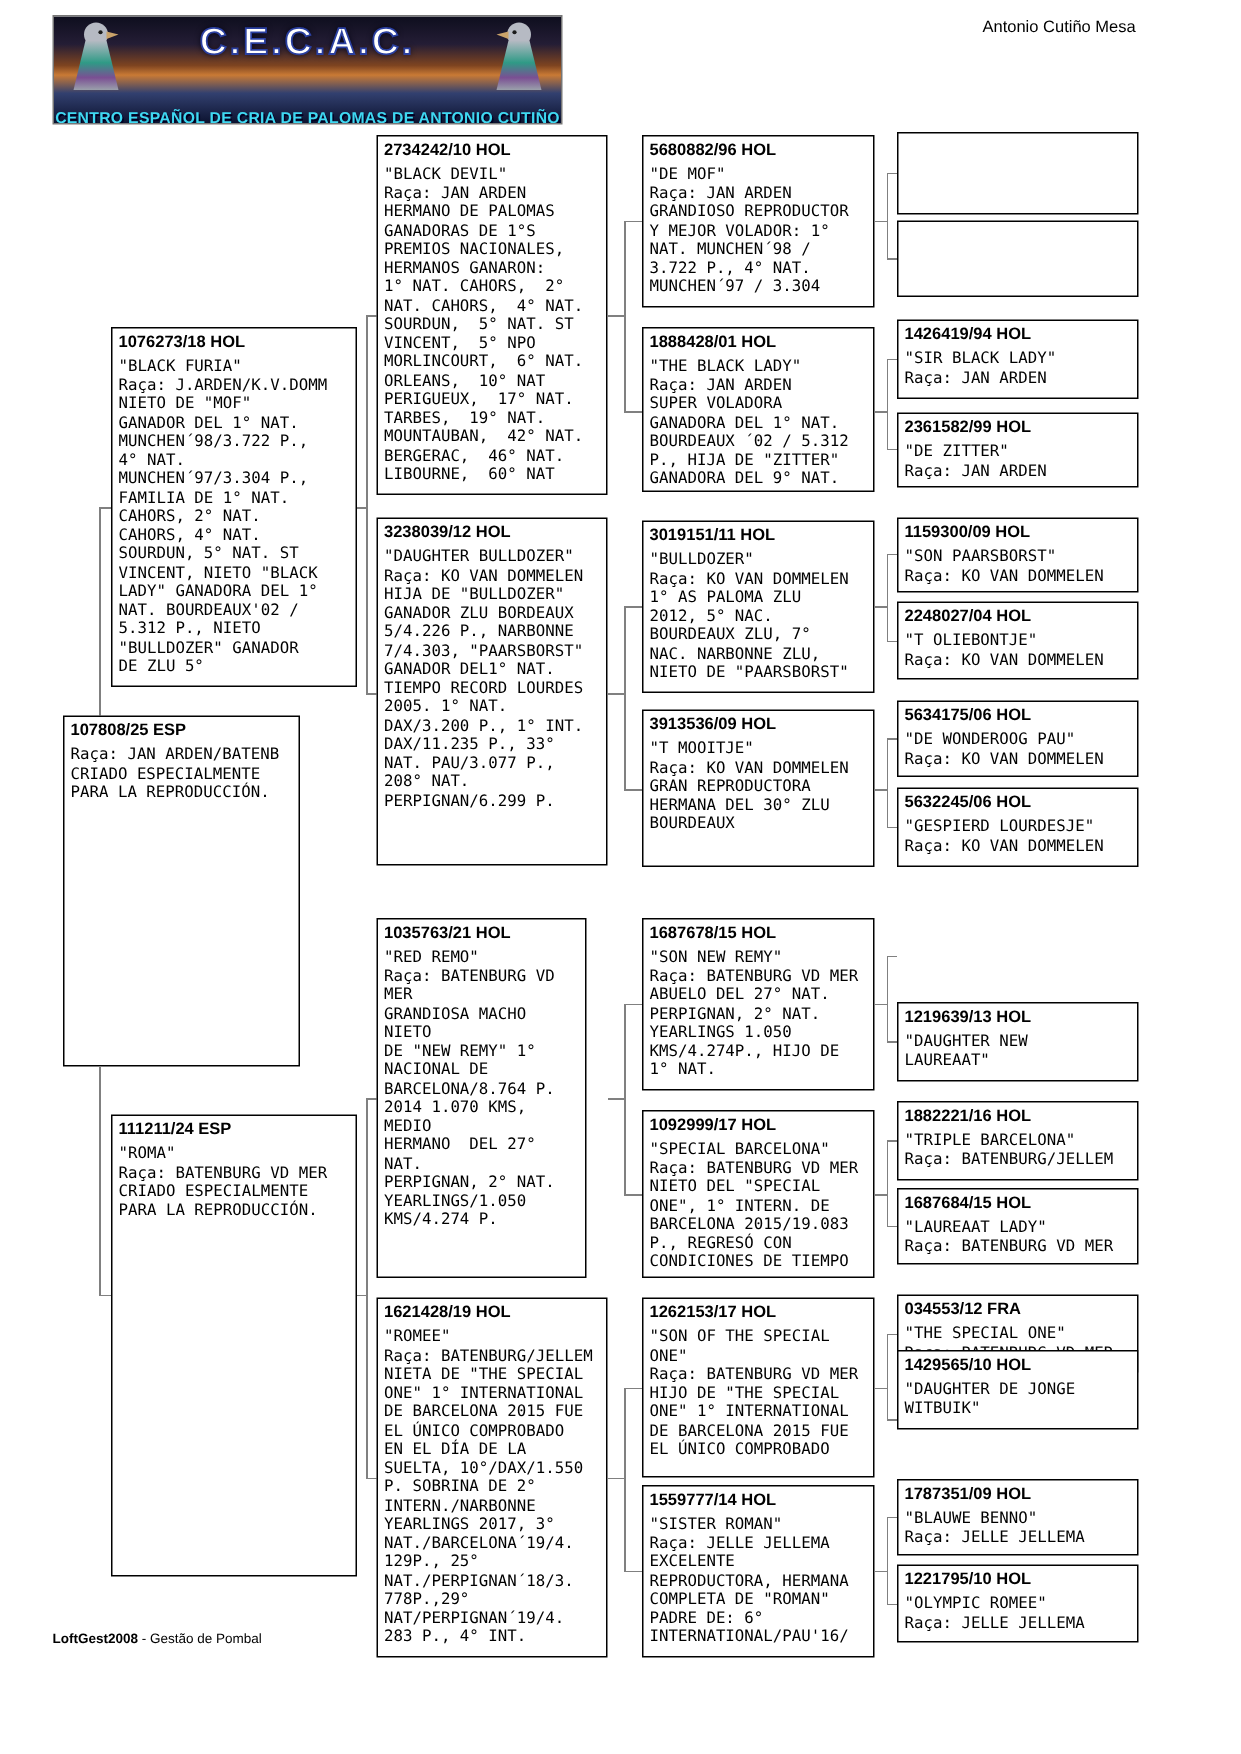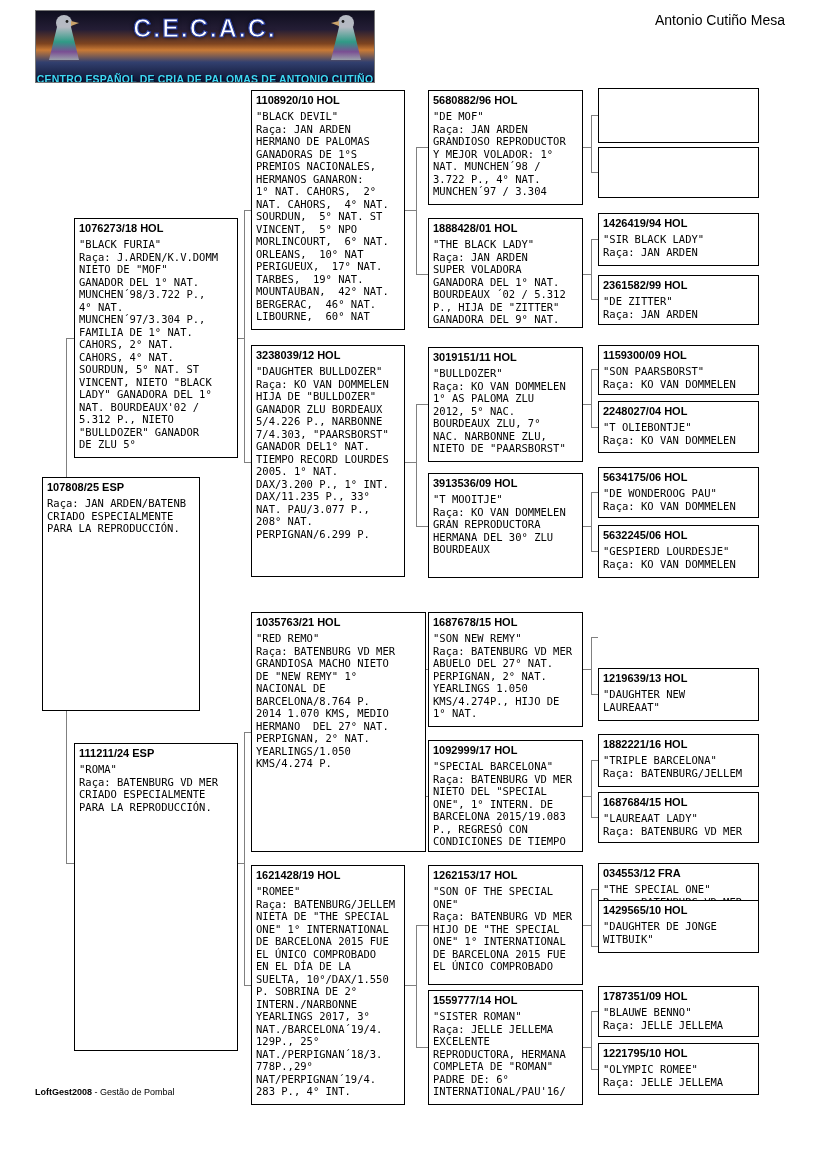--- a/index.html
+++ b/index.html
@@ -12,21 +12,21 @@
           display:flex;flex-direction:column;align-items:center;justify-content:flex-start;overflow:hidden;gap:30px;}
   .banner-title{margin-top:2px;font-size:25px;font-weight:bold;letter-spacing:2px;color:#ffffff;
           -webkit-text-stroke:1.2px #2a3fa0;text-shadow:0 0 4px #001;line-height:30px;}
   .banner-sub{font-size:10.5px;font-weight:bold;color:#3fd9f2;letter-spacing:0.2px;
           text-shadow:1px 1px 0 #002;line-height:13px;white-space:pre;}
   .banner-line{font-size:8px;font-weight:bold;color:#f2f2ff;letter-spacing:0.2px;line-height:10px;white-space:pre;}
   .pigeon{position:absolute;top:1px;}
   .pigeon.left{left:6px;}
   .pigeon.right{right:6px;transform:scaleX(-1);}
   
-  .owner{position:absolute;left:655px;top:12px;font-size:14px;color:#000;}
+  .owner{position:absolute;left:655px;top:12px;font-size:11px;color:#000;}
   
   .footer{position:absolute;left:35px;top:1087px;font-size:9px;color:#000;}
   .footer .app{font-weight:bold;}
   
   .pbox{position:absolute;box-sizing:border-box;border:1px solid #000;background:#fff;
         padding:3px 4px;overflow:hidden;}
   .pbox-id{font-family:"Liberation Sans",sans-serif;font-size:11px;font-weight:bold;color:#000;
         line-height:13px;margin-bottom:3px;white-space:pre;}
   .pbox-body{font-family:"DejaVu Sans Mono",monospace;font-size:10.5px;color:#000;
         line-height:12.5px;white-space:pre-wrap;}
@@ -168,21 +168,21 @@
   </div>
   <div class="pbox" style="left:74px;top:743px;width:164px;height:308px">
     <div class="pbox-id">111211/24 ESP</div>
     <div class="pbox-body">"ROMA"
 Raça: BATENBURG VD MER
 CRIADO ESPECIALMENTE
 PARA LA REPRODUCCIÓN.</div>
   </div>
 
   <div class="pbox" style="left:251px;top:90px;width:154px;height:240px">
-    <div class="pbox-id">1108920/10 HOL</div>
+    <div class="pbox-id">2734242/10 HOL</div>
     <div class="pbox-body">"BLACK DEVIL"
 Raça: JAN ARDEN
 HERMANO DE PALOMAS
 GANADORAS DE 1°S
 PREMIOS NACIONALES,
 HERMANOS GANARON:
 1° NAT. CAHORS,  2°
 NAT. CAHORS,  4° NAT.
 SOURDUN,  5° NAT. ST
 VINCENT,  5° NPO
@@ -204,21 +204,21 @@
 7/4.303, "PAARSBORST"
 GANADOR DEL1° NAT.
 TIEMPO RECORD LOURDES
 2005. 1° NAT.
 DAX/3.200 P., 1° INT.
 DAX/11.235 P., 33°
 NAT. PAU/3.077 P.,
 208° NAT.
 PERPIGNAN/6.299 P.</div>
   </div>
-  <div class="pbox" style="left:251px;top:612px;width:175px;height:240px">
+  <div class="pbox" style="left:251px;top:612px;width:140px;height:240px">
     <div class="pbox-id">1035763/21 HOL</div>
     <div class="pbox-body">"RED REMO"
 Raça: BATENBURG VD MER
 GRANDIOSA MACHO NIETO
 DE "NEW REMY" 1°
 NACIONAL DE
 BARCELONA/8.764 P.
 2014 1.070 KMS, MEDIO
 HERMANO  DEL 27° NAT.
 PERPIGNAN, 2° NAT.

